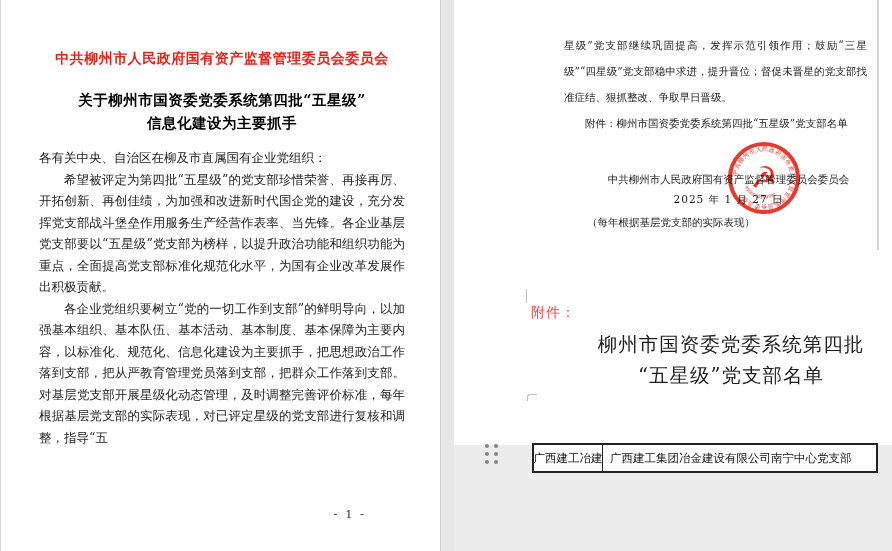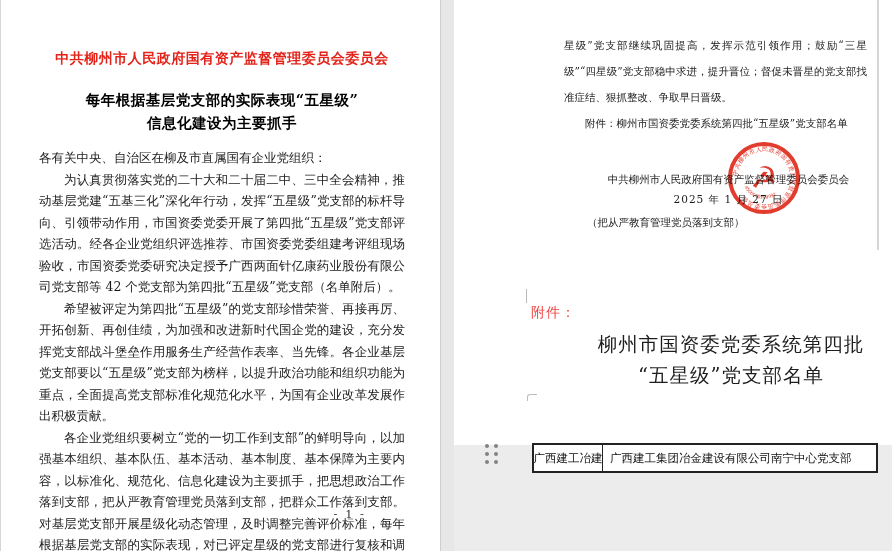--- a/index.html
+++ b/index.html
@@ -77,44 +77,43 @@
   .scrollbar-thumb{position:absolute;left:877px;top:0;width:2px;height:250px;background:#d6d6d6;}
 </style>
 </head>
 <body>
 
 <div class="viewer">
 
   <div class="page-left">
     <div class="doc-header">中共柳州市人民政府国有资产监督管理委员会委员会</div>
     <div class="doc-title">
-      <div>每年根据基层党支部的实际表现“五星级”</div>
+      <div>关于柳州市国资委党委系统第四批“五星级”</div>
       <div>信息化建设为主要抓手</div>
     </div>
     <div class="doc-body">
       <p>各有关中央、自治区在柳及市直属国有企业党组织：</p>
-      <p class="indent">为认真贯彻落实党的二十大和二十届二中、三中全会精神，推动基层党建“五基三化”深化年行动，发挥“五星级”党支部的标杆导向、引领带动作用，市国资委党委开展了第四批“五星级”党支部评选活动。经各企业党组织评选推荐、市国资委党委组建考评组现场验收，市国资委党委研究决定授予广西两面针亿康药业股份有限公司党支部等 42 个党支部为第四批“五星级”党支部（名单附后）。</p>
       <p class="indent">希望被评定为第四批“五星级”的党支部珍惜荣誉、再接再厉、开拓创新、再创佳绩，为加强和改进新时代国企党的建设，充分发挥党支部战斗堡垒作用服务生产经营作表率、当先锋。各企业基层党支部要以“五星级”党支部为榜样，以提升政治功能和组织功能为重点，全面提高党支部标准化规范化水平，为国有企业改革发展作出积极贡献。</p>
       <p class="indent">各企业党组织要树立“党的一切工作到支部”的鲜明导向，以加强基本组织、基本队伍、基本活动、基本制度、基本保障为主要内容，以标准化、规范化、信息化建设为主要抓手，把思想政治工作落到支部，把从严教育管理党员落到支部，把群众工作落到支部。对基层党支部开展星级化动态管理，及时调整完善评价标准，每年根据基层党支部的实际表现，对已评定星级的党支部进行复核和调整，指导“五</p>
     </div>
     <div class="page-num">- 1 -</div>
   </div>
 
   <div class="page-gap"></div>
 
   <div class="page-right">
 
     <div class="r-text r-cont">星级”党支部继续巩固提高，发挥示范引领作用；鼓励“三星级”“四星级”党支部稳中求进，提升晋位；督促未晋星的党支部找准症结、狠抓整改、争取早日晋级。</div>
     <div class="r-text r-ref">附件：柳州市国资委党委系统第四批“五星级”党支部名单</div>
 
     <div class="sig-block">
       <div class="sig-org">中共柳州市人民政府国有资产监督管理委员会委员会</div>
       <div class="sig-date">2025 年 1 月 27 日</div>
     </div>
-    <div class="review-note">（把从严教育管理党员落到支部）</div>
+    <div class="review-note">（每年根据基层党支部的实际表现）</div>
 
     <svg class="seal" viewBox="0 0 76 76">
       <circle cx="38" cy="38" r="34" fill="none" stroke="#df2b1c" stroke-width="4"></circle>
       <defs>
         <path id="ringPath" d="M 11,38 A 27,27 0 1 1 65,38 A 27,27 0 1 1 11,38"></path>
         <path id="codePath" d="M 18,46 A 22,22 0 0 0 58,46"></path>
       </defs>
       <text fill="#df2b1c" font-size="6" letter-spacing="0.4" font-family="'DejaVu Sans',sans-serif">
         <textPath href="#ringPath" startOffset="2">中共柳州市人民政府国有资产监督管理委员会委员会</textPath>
       </text>

